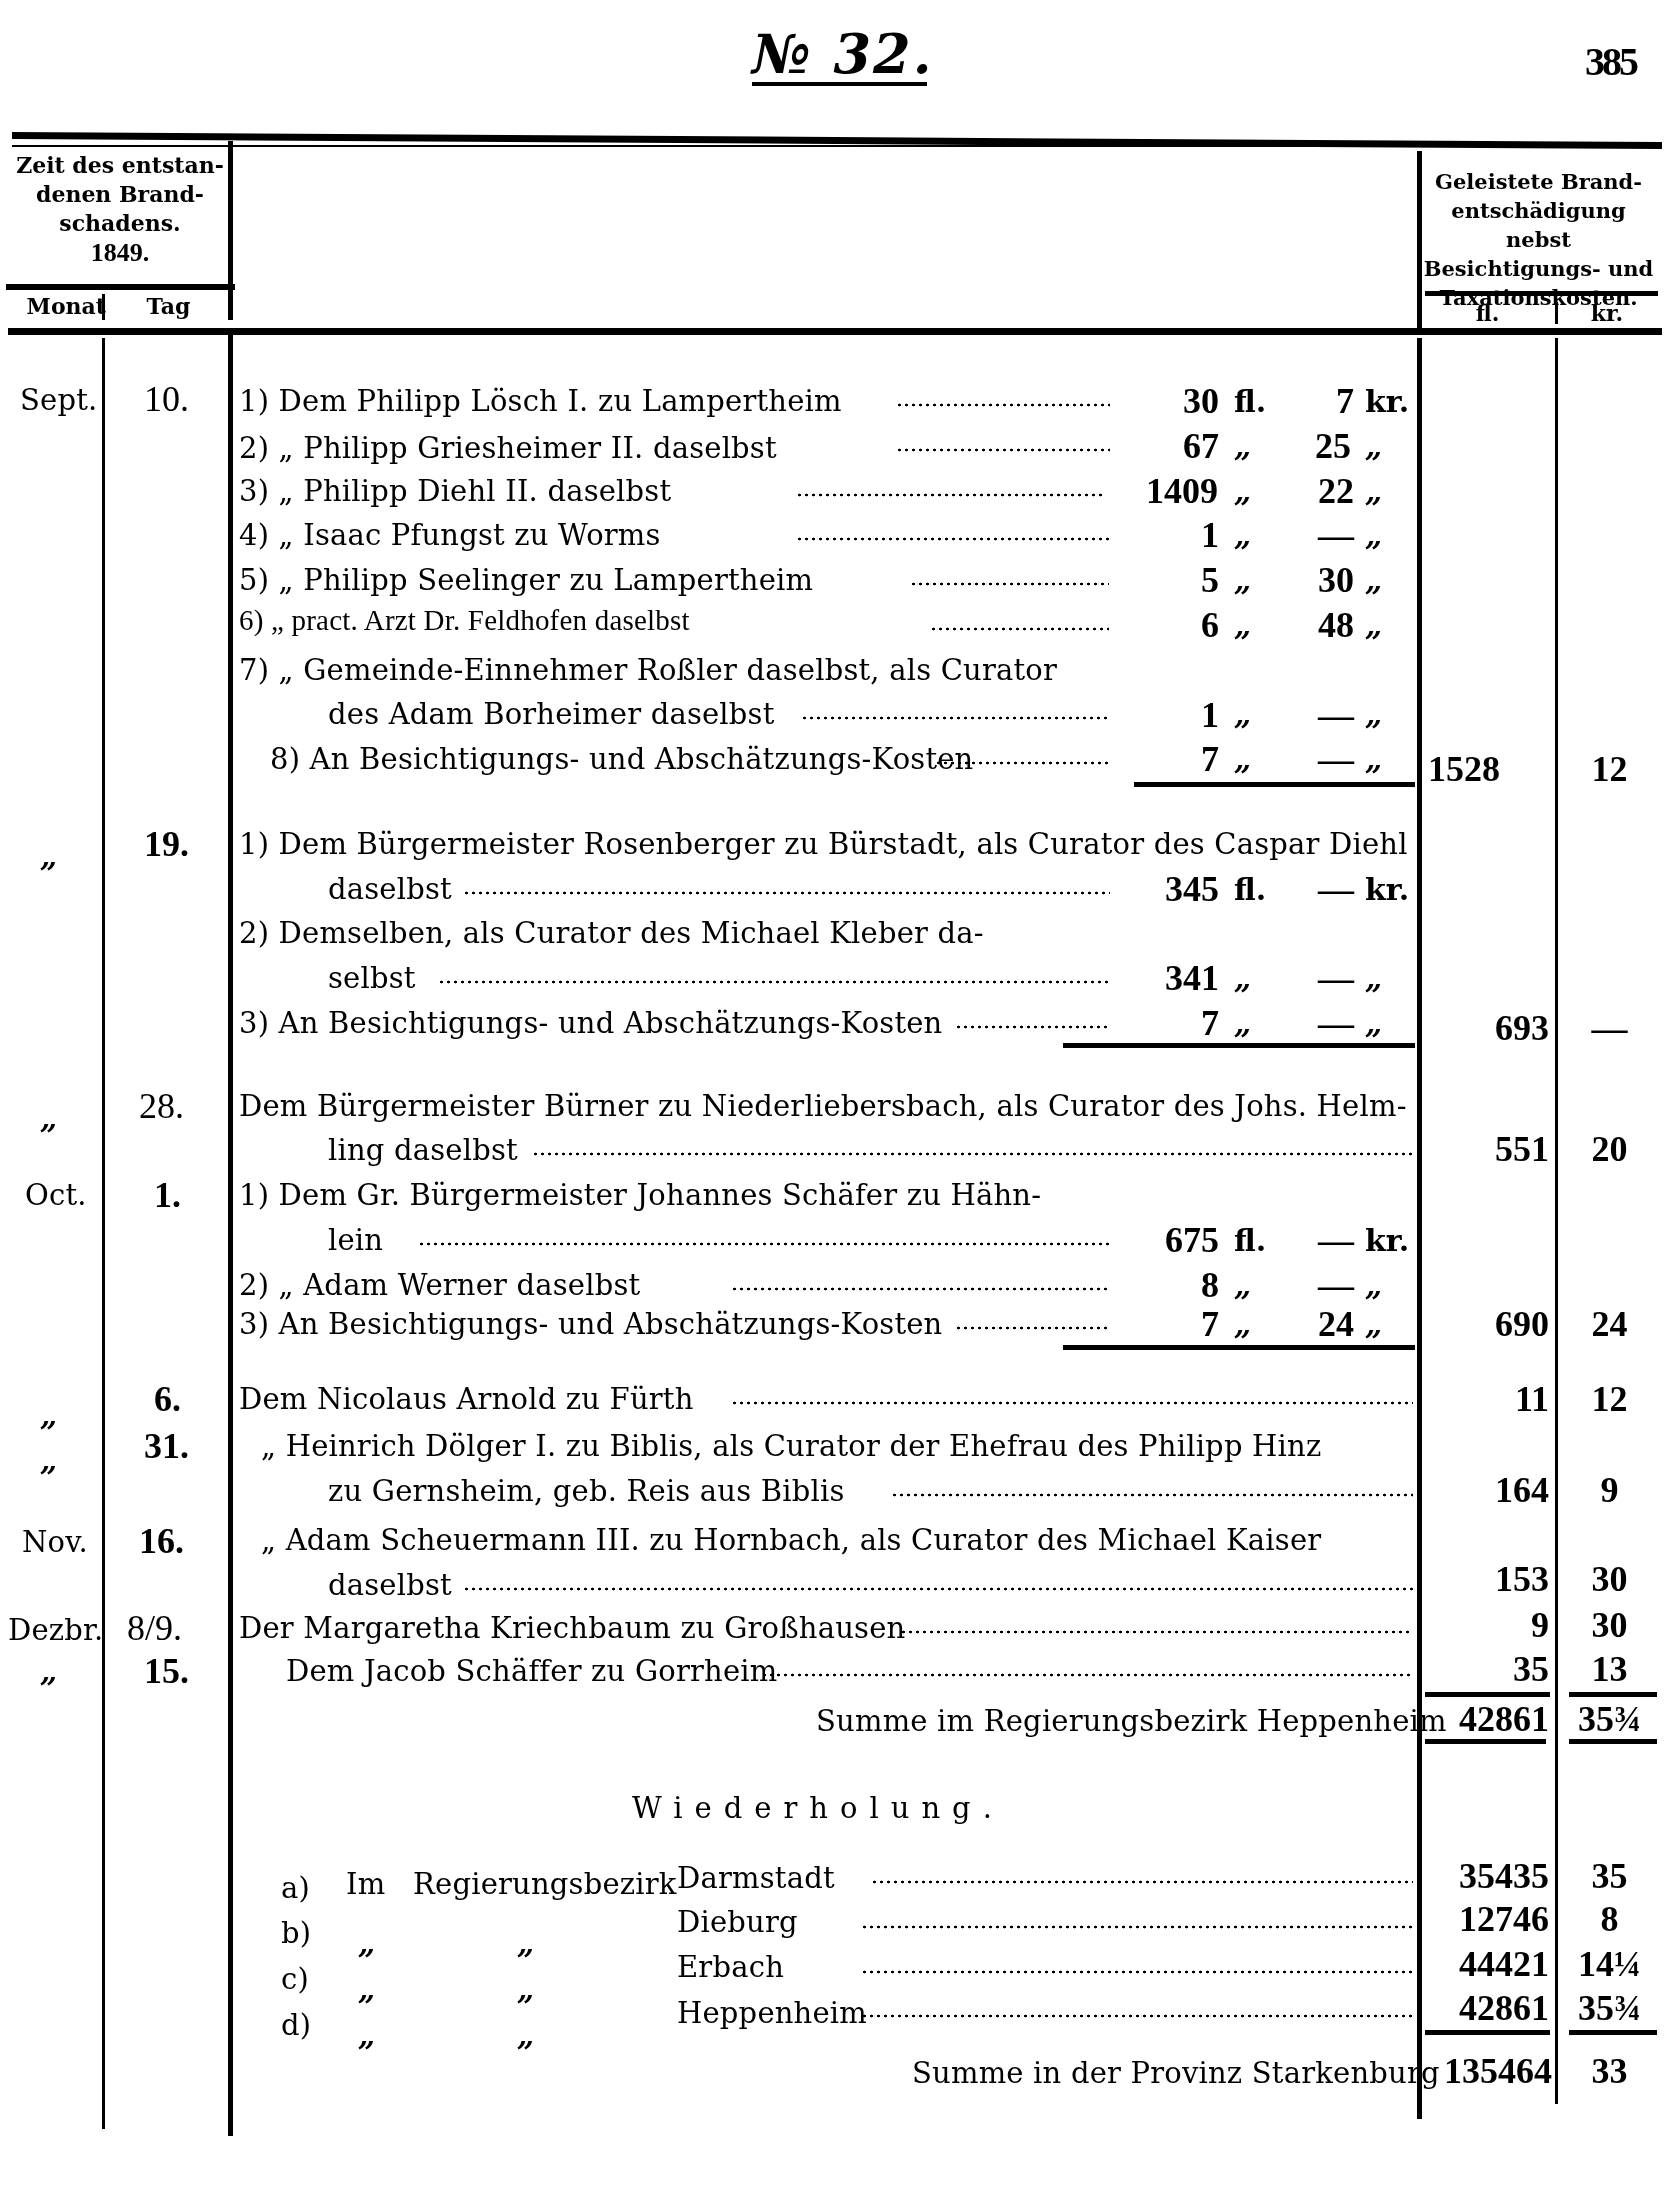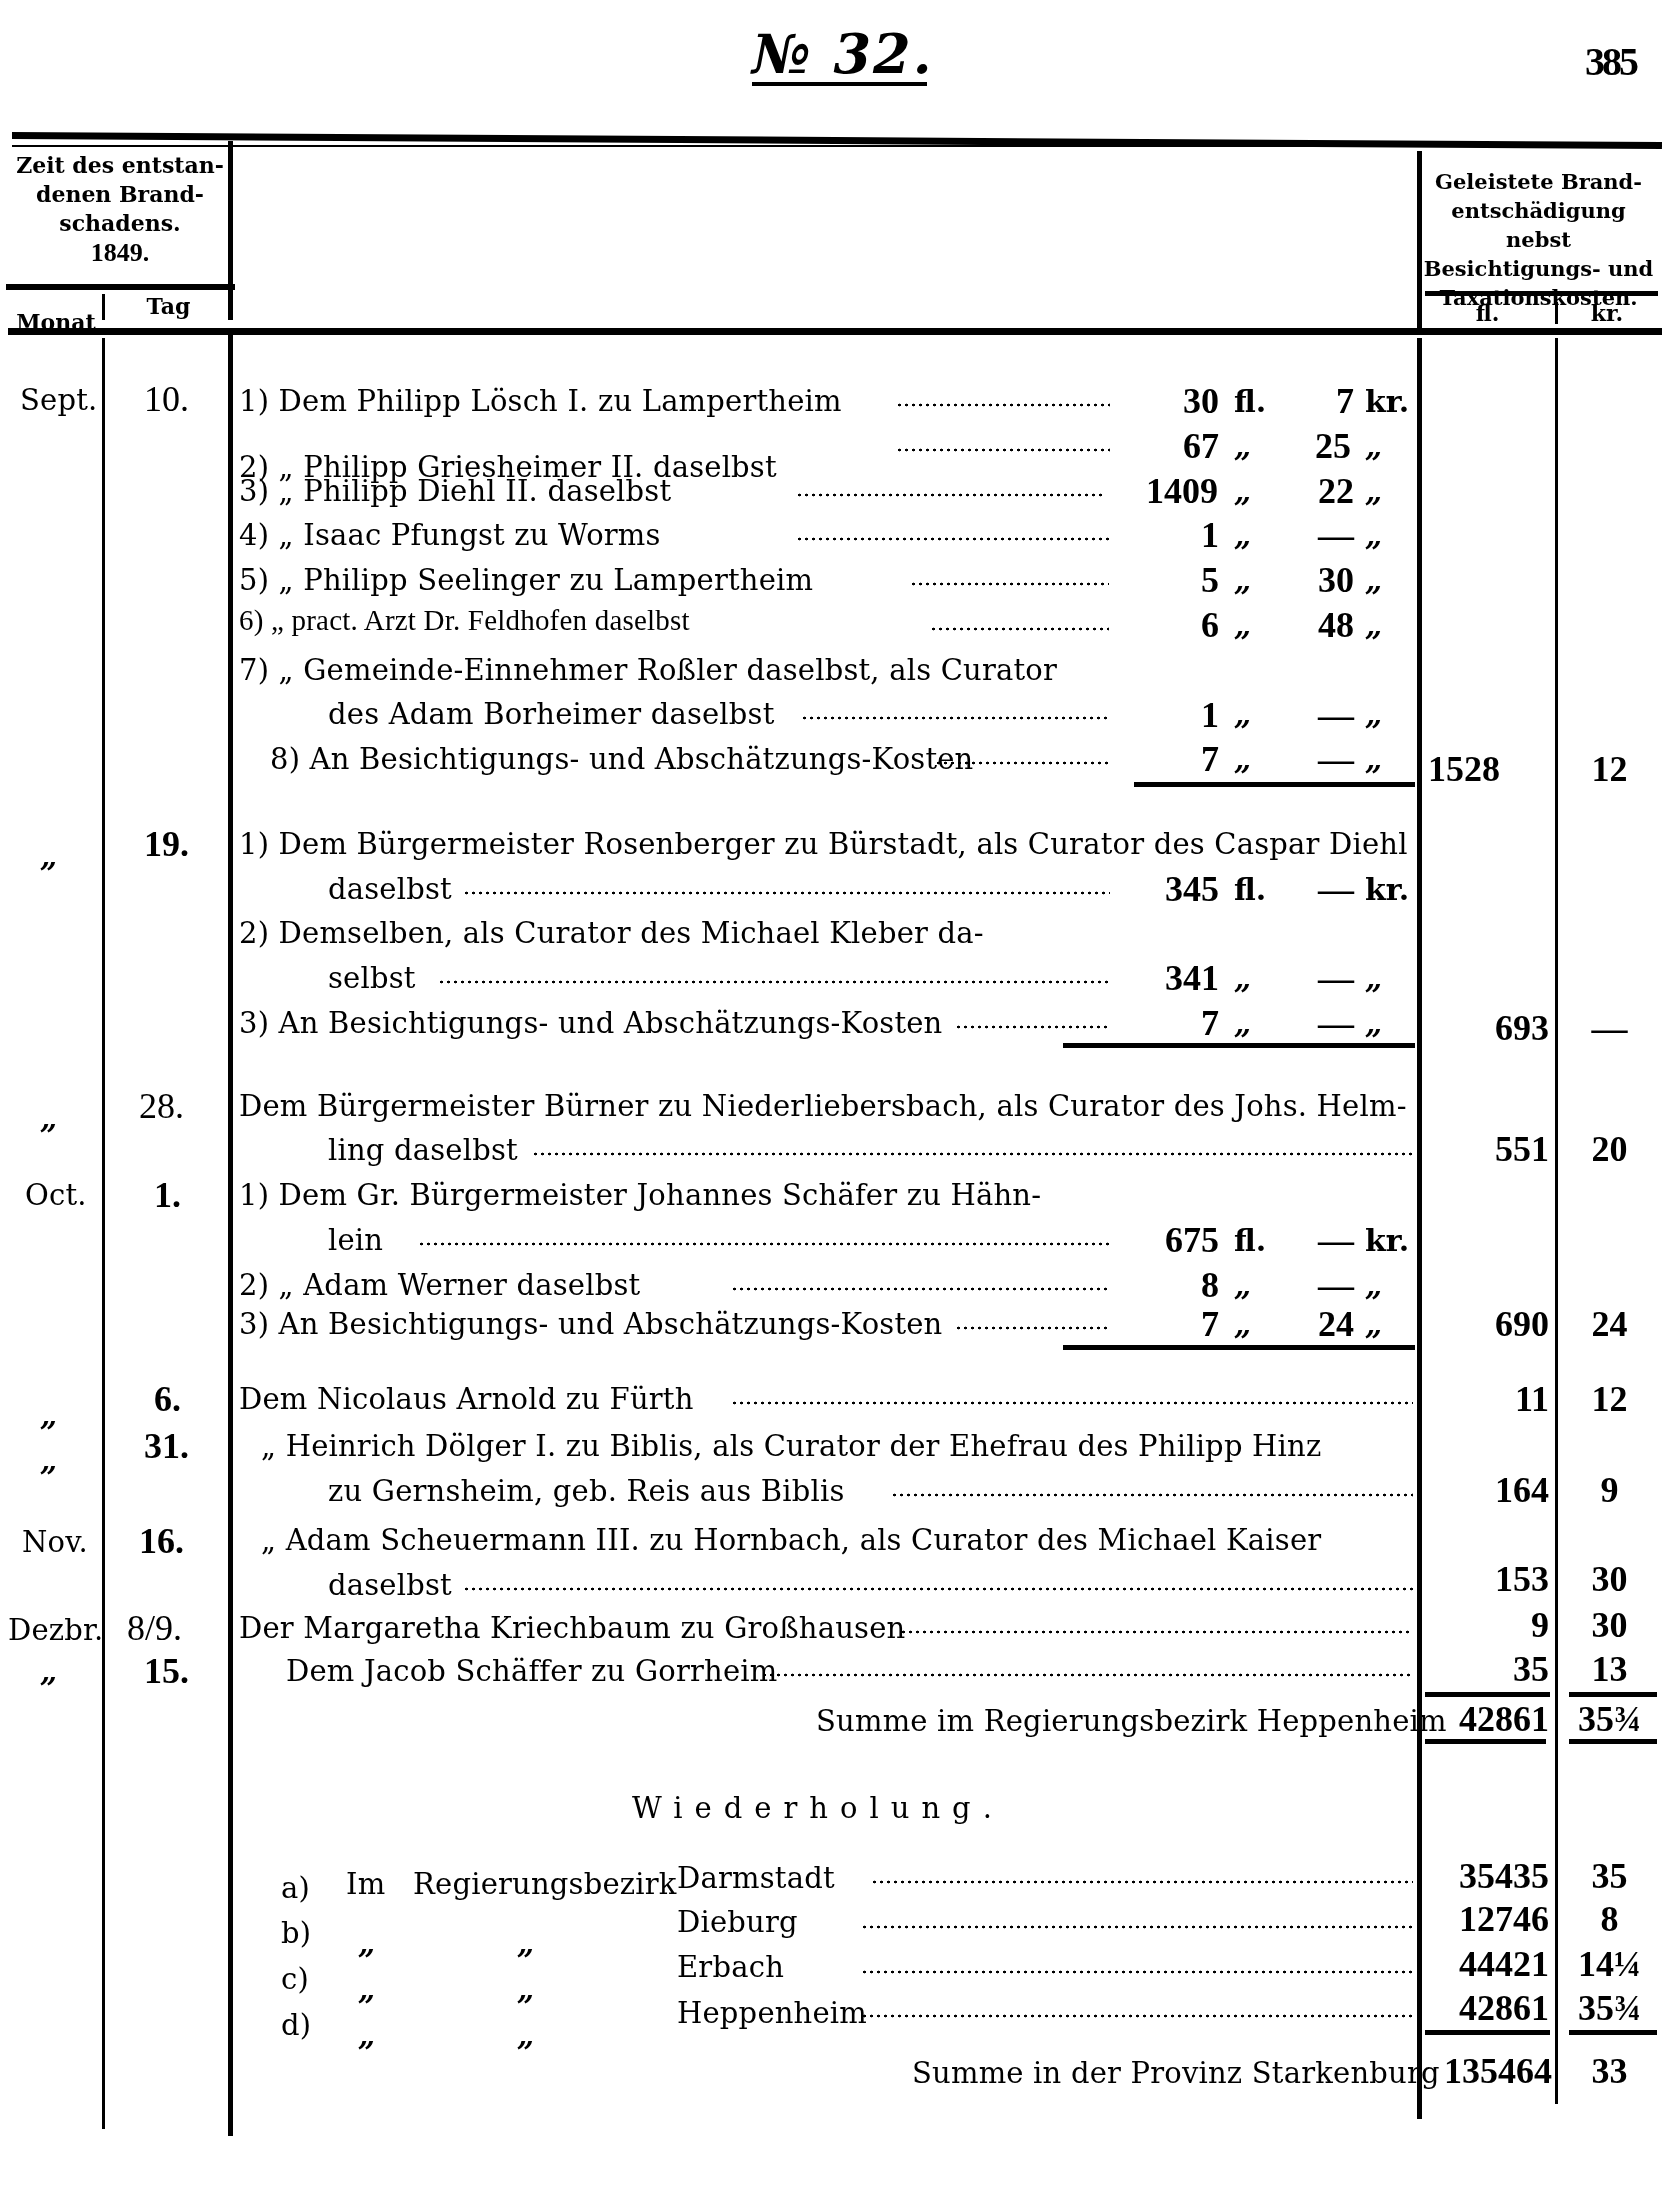--- a/index.html
+++ b/index.html
@@ -34,21 +34,21 @@
 <div class="hline" style="left:12px;top:132px;width:1650px;height:7px;transform:rotate(0.35deg);transform-origin:left;"></div>
 <div class="hline" style="left:12px;top:145px;width:1650px;height:2px;"></div>
 
 <div class="abs hdr" style="left:8px;top:151px;width:224px;">
   <div>Zeit des entstan-</div>
   <div>denen Brand-</div>
   <div>schadens.</div>
   <div style="font-family:'Liberation Serif',serif;font-size:26px;">1849.</div>
 </div>
 <div class="hline" style="left:6px;top:284px;width:229px;height:6px;"></div>
-<div class="abs hdr" style="left:6px;top:308px;width:100px;">Monat</div>
+<div class="abs hdr" style="left:6px;top:292px;width:100px;text-align:right;">Monat</div>
 <div class="vline" style="left:102px;top:294px;width:3px;height:26px;"></div>
 <div class="abs hdr" style="left:114px;top:292px;width:109px;">Tag</div>
 
 <div class="abs hdr" style="left:1419px;top:167px;width:239px;font-size:21px;">
   <div>Geleistete Brand-</div>
   <div>entschädigung nebst</div>
   <div>Besichtigungs- und</div>
   <div>Taxationskosten.</div>
 </div>
 <div class="hline" style="left:1425px;top:291px;width:233px;height:5px;"></div>
@@ -70,21 +70,21 @@
   <div class="abs frak" style="left:20px;top:383px;">Sept.</div>
   <div class="abs num" style="left:144px;top:378px;font-weight:normal;">10.</div>
 
   <div class="abs frak" style="left:239px;top:384px;">1) Dem Philipp Lösch I. zu Lampertheim</div>
   <div class="dots" style="left:896px;top:403px;width:214px;"></div>
   <div class="abs num" style="left:1134px;top:380px;width:85px;text-align:right;">30</div>
   <div class="abs unit" style="left:1234px;top:384px;font-style:normal;">fl.</div>
   <div class="abs num" style="left:1294px;top:380px;width:60px;text-align:right;">7</div>
   <div class="abs unit" style="left:1365px;top:384px;font-style:normal;">kr.</div>
 
-  <div class="abs frak" style="left:239px;top:450px;">2)  „  Philipp Griesheimer II. daselbst</div>
+  <div class="abs frak" style="left:239px;top:431px;">2)  „  Philipp Griesheimer II. daselbst</div>
   <div class="dots" style="left:896px;top:448px;width:214px;"></div>
   <div class="abs num" style="left:1134px;top:425px;width:85px;text-align:right;">67</div>
   <div class="abs unit" style="left:1234px;top:429px;">„</div>
   <div class="abs num" style="left:1303px;top:425px;width:60px;text-align:center;">25</div>
   <div class="abs unit" style="left:1365px;top:429px;">„</div>
 
   <div class="abs frak" style="left:239px;top:474px;">3)  „  Philipp Diehl II. daselbst</div>
   <div class="dots" style="left:796px;top:493px;width:308px;"></div>
   <div class="abs num" style="left:1114px;top:470px;width:104px;text-align:right;">1409</div>
   <div class="abs unit" style="left:1234px;top:474px;">„</div>

